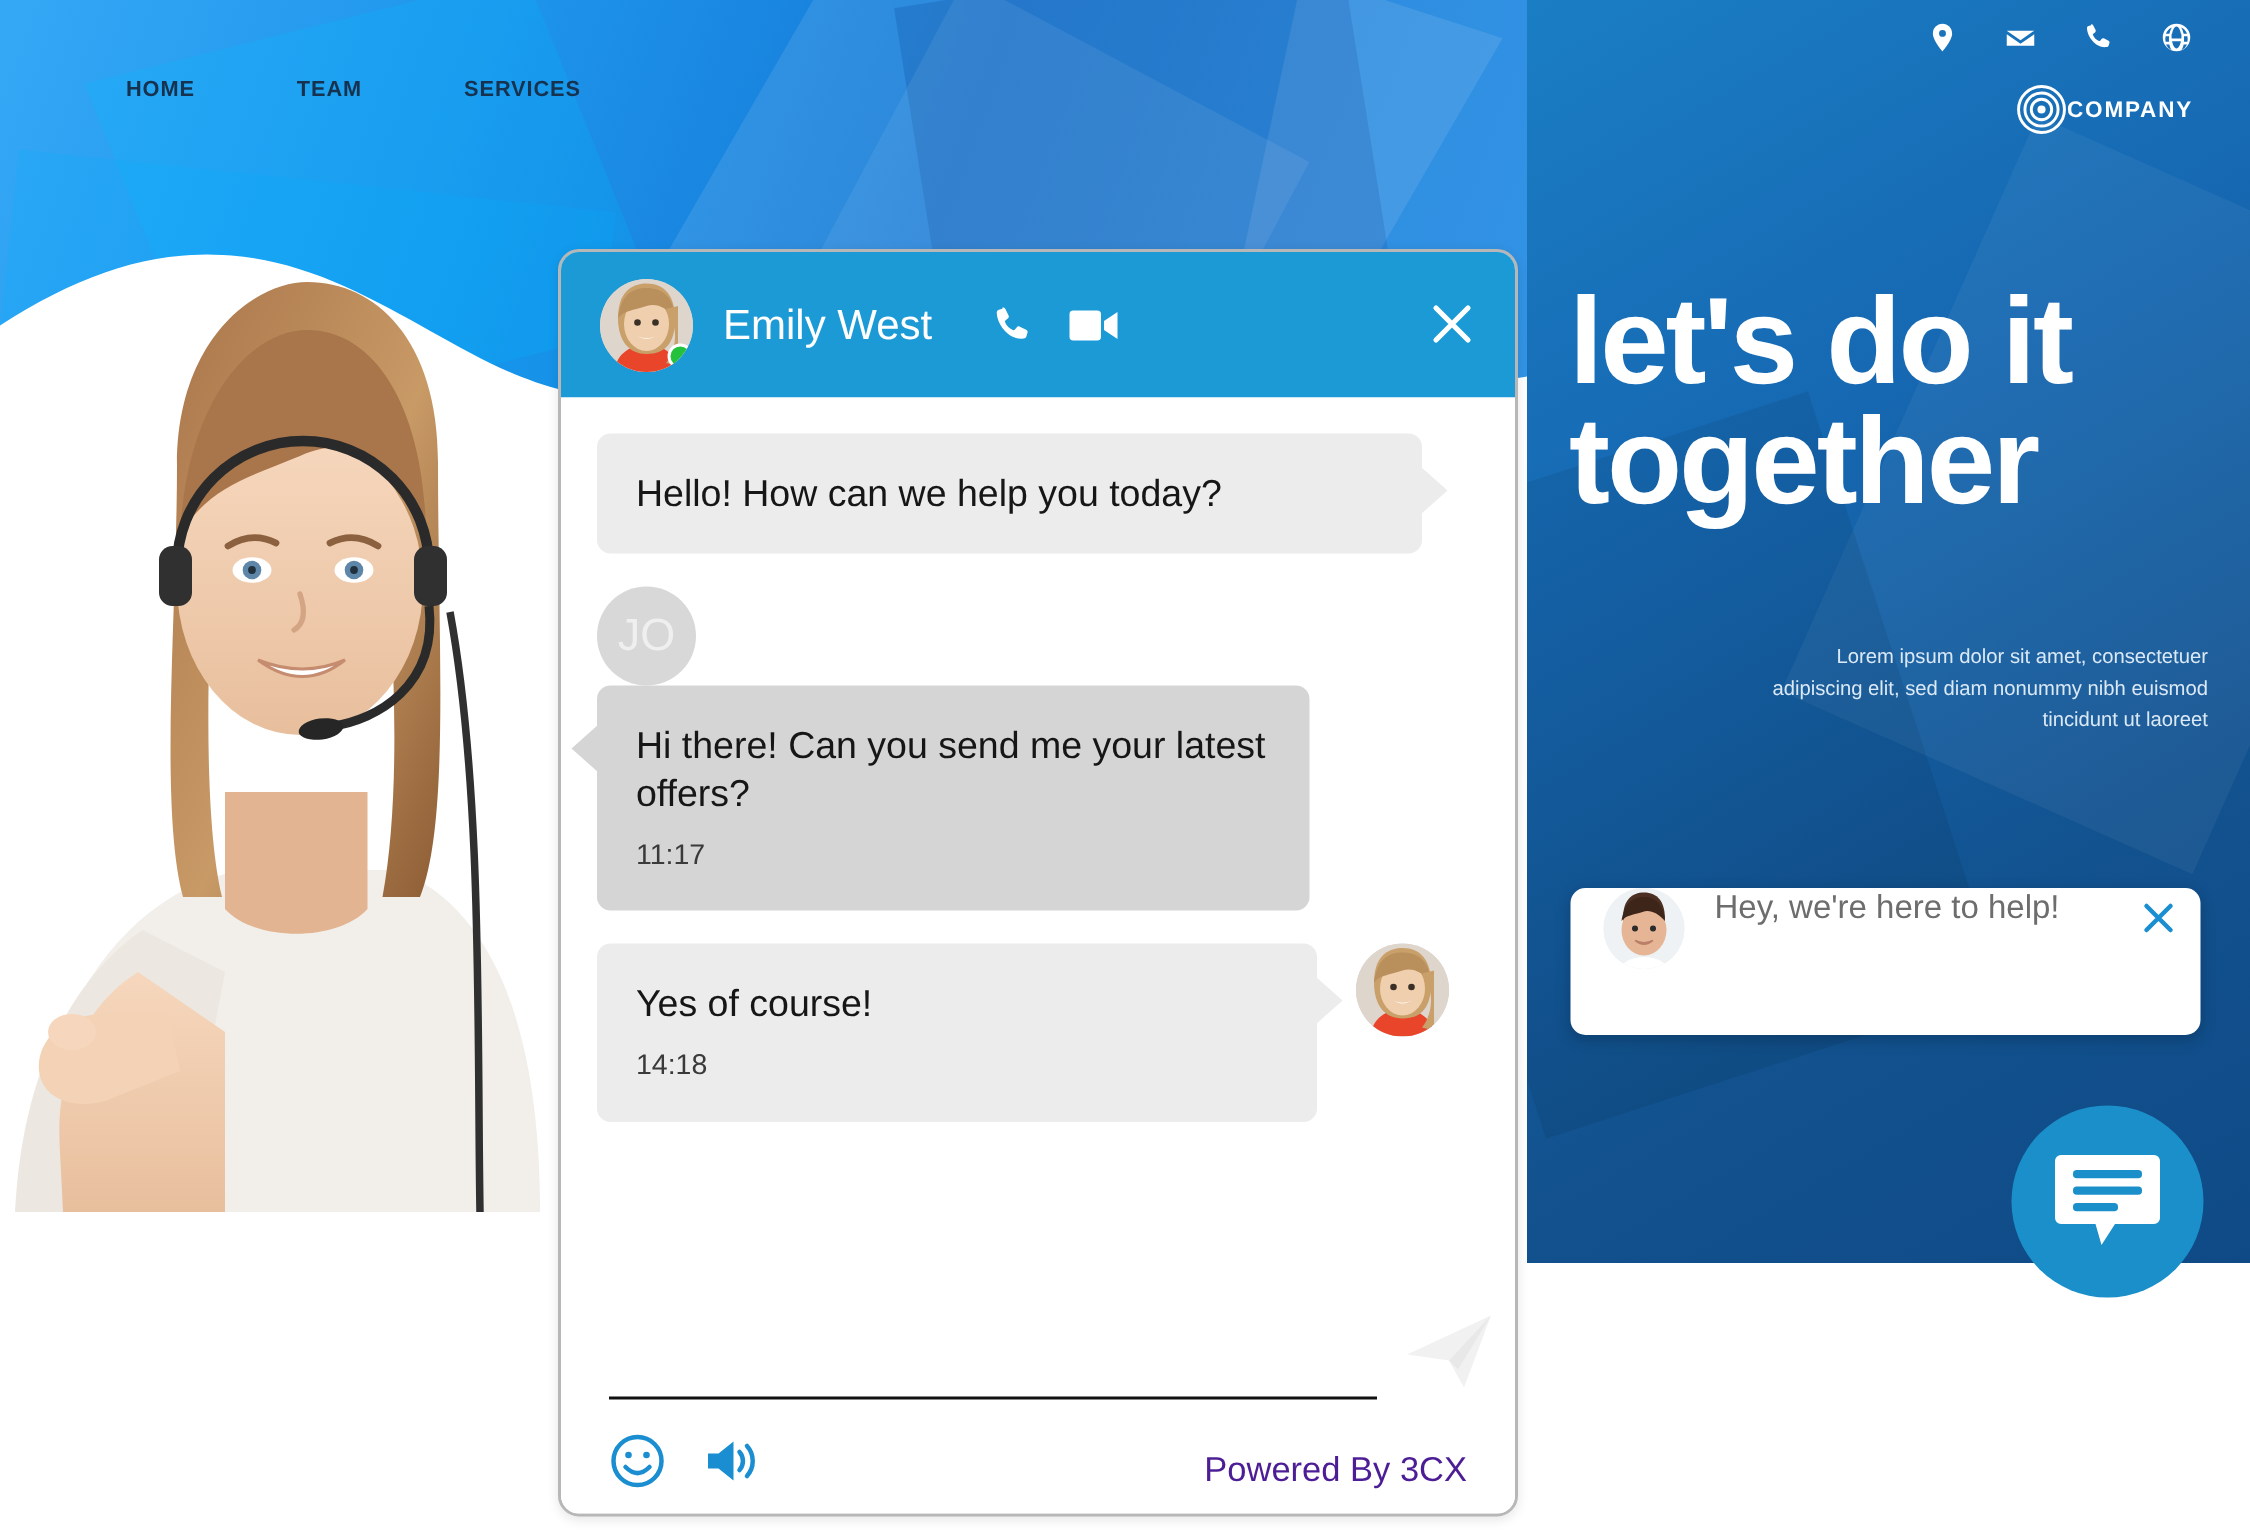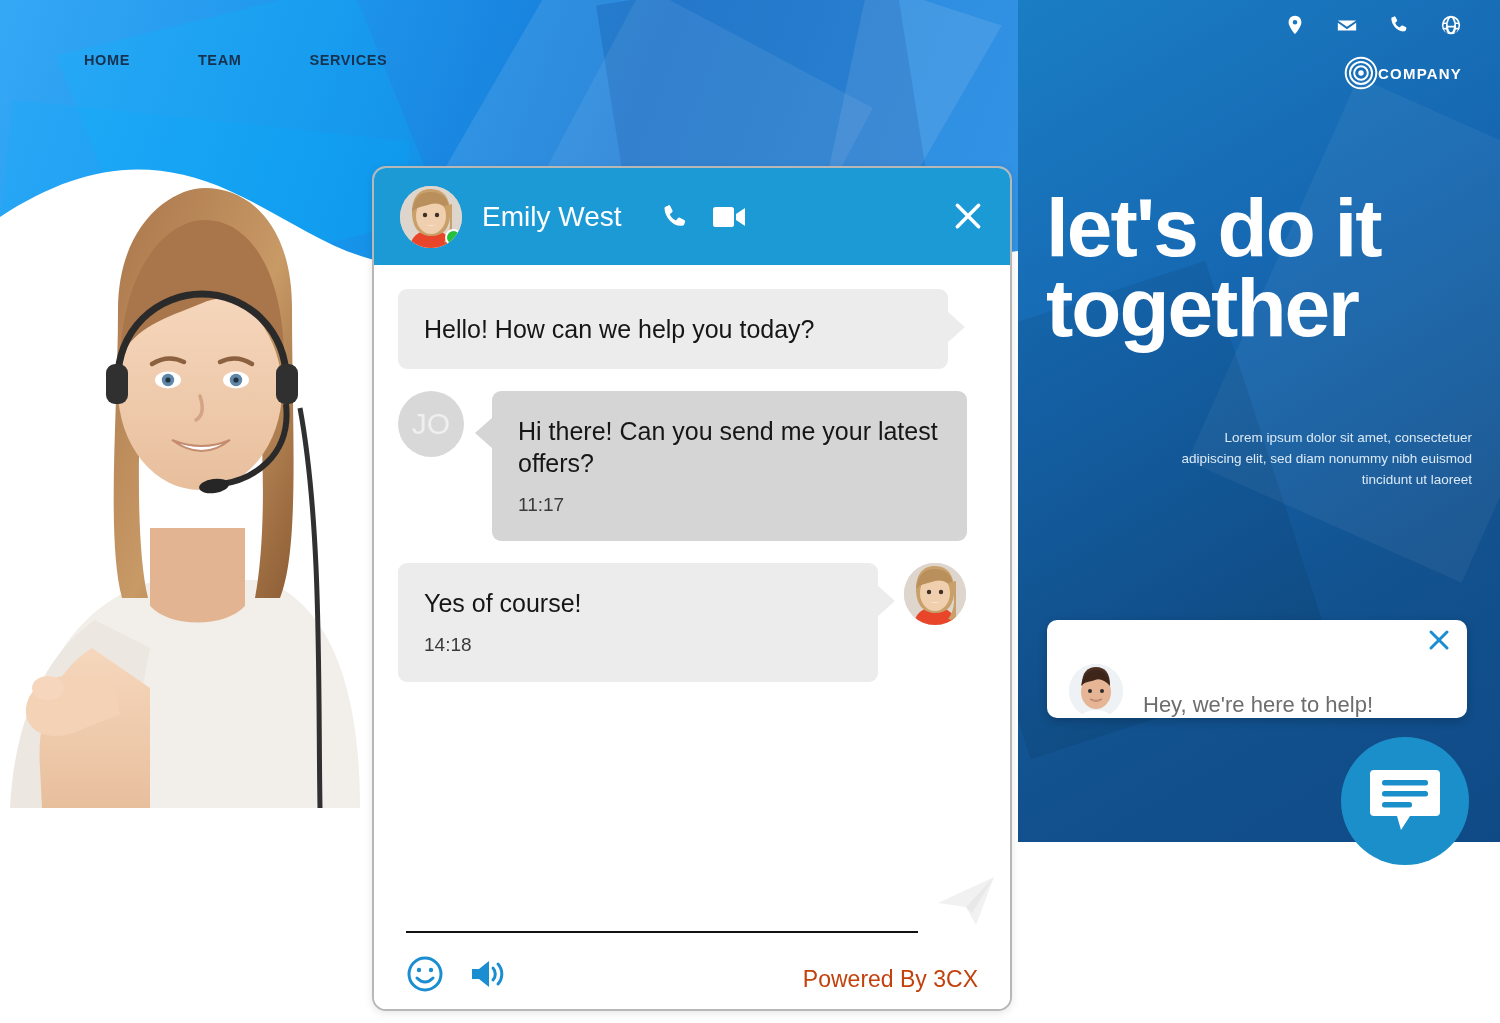--- a/index.html
+++ b/index.html
@@ -113,24 +113,24 @@
     color: #ffffff; font-size: 82px; line-height: 0.98; font-weight: 700;
     letter-spacing: -2px;
   }
   .subcopy {
     position: absolute; right: 28px; top: 428px; width: 300px;
     color: #dbe9f6; font-size: 13.5px; line-height: 1.55; text-align: right;
   }
 
   
   .toast {
-    position: absolute; left: 1047px; top: 620px; width: 420px; height: 98px;
+    position: absolute; left: 1047px; top: 592px; width: 420px; height: 98px;
     background: #ffffff; border-radius: 10px;
     box-shadow: 0 3px 10px rgba(0,0,0,0.20);
-    display: flex; align-items: flex-end; padding-left: 22px;
+    display: flex; align-items: flex-start; padding-left: 22px;
     z-index: 7;
   }
   .toast .t-avatar {
     width: 54px; height: 54px; border-radius: 50%; flex: 0 0 auto;
     overflow: hidden; background: #e9eef2;
   }
   .toast .t-text {
     margin-left: 20px; color: #6d6d6d; font-size: 22px;
   }
   .toast .t-close {
@@ -232,21 +232,21 @@
     position: absolute; right: -80px; top: -6px; width: 62px; height: 56px;
     cursor: pointer;
   }
   .footer-tools {
     display: flex; align-items: center; gap: 24px; margin-top: 22px;
     position: relative;
   }
   .footer-tools .ticon { width: 38px; height: 38px; cursor: pointer; }
   .powered {
     position: absolute; right: 0; bottom: 0;
-    color: #c2410c; font-size: 23px;
+    color: #4c1d95; font-size: 23px;
   }
 </style>
 </head>
 <body>
 
 <div class="page">
 
   <div class="hero-band">
     <div class="poly poly1"></div>
     <div class="poly poly2"></div>
@@ -407,21 +407,21 @@
 
     <div class="chat-body">
 
       <div class="row agent">
         <div class="bubble light" style="width:550px;">
           <span>Hello! How can we help you today?</span>
           <div class="tail-right"></div>
         </div>
       </div>
 
-      <div class="row user" style="margin-top:6px;">
+      <div class="row user" style="margin-top:6px;flex-direction:column;">
         <div class="ini-avatar">JO</div>
         <div class="bubble dark" style="width:475px;">
           <span>Hi there! Can you send me your latest offers?</span>
           <span class="time">11:17</span>
           <div class="tail-left"></div>
         </div>
       </div>
 
       <div class="row agent" style="margin-top:22px;">
         <div class="bubble light" style="width:480px;">

